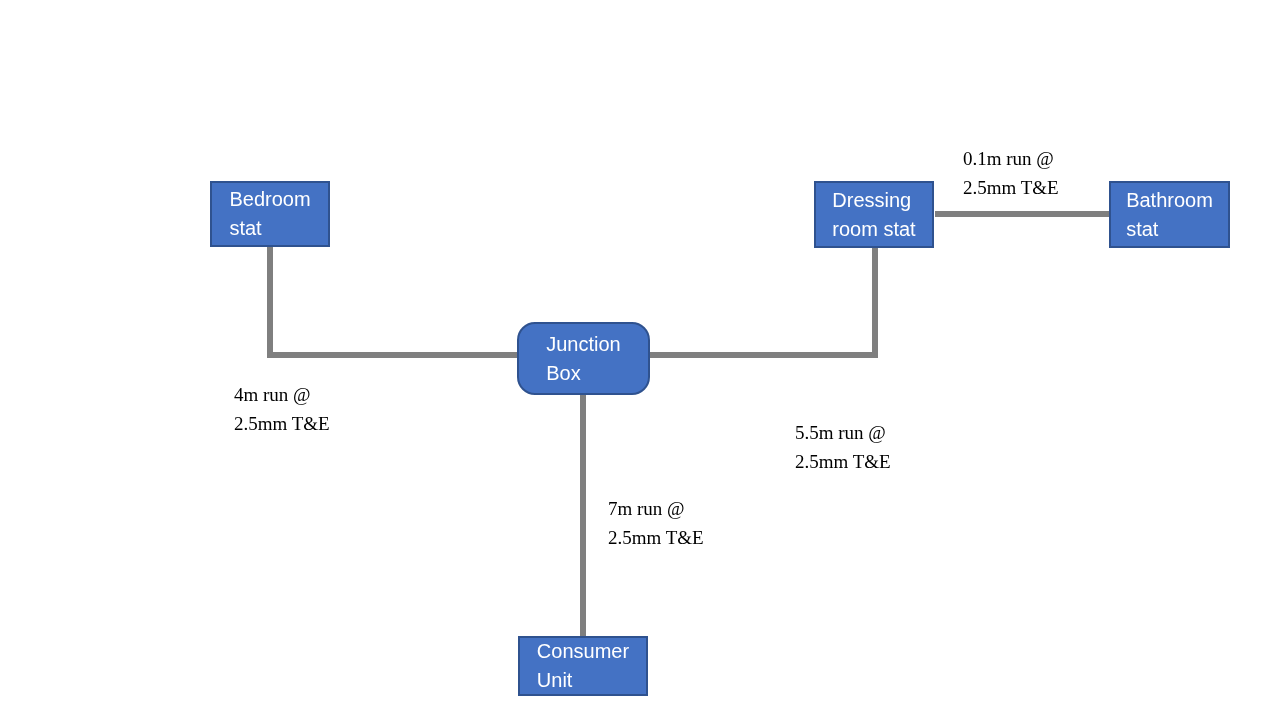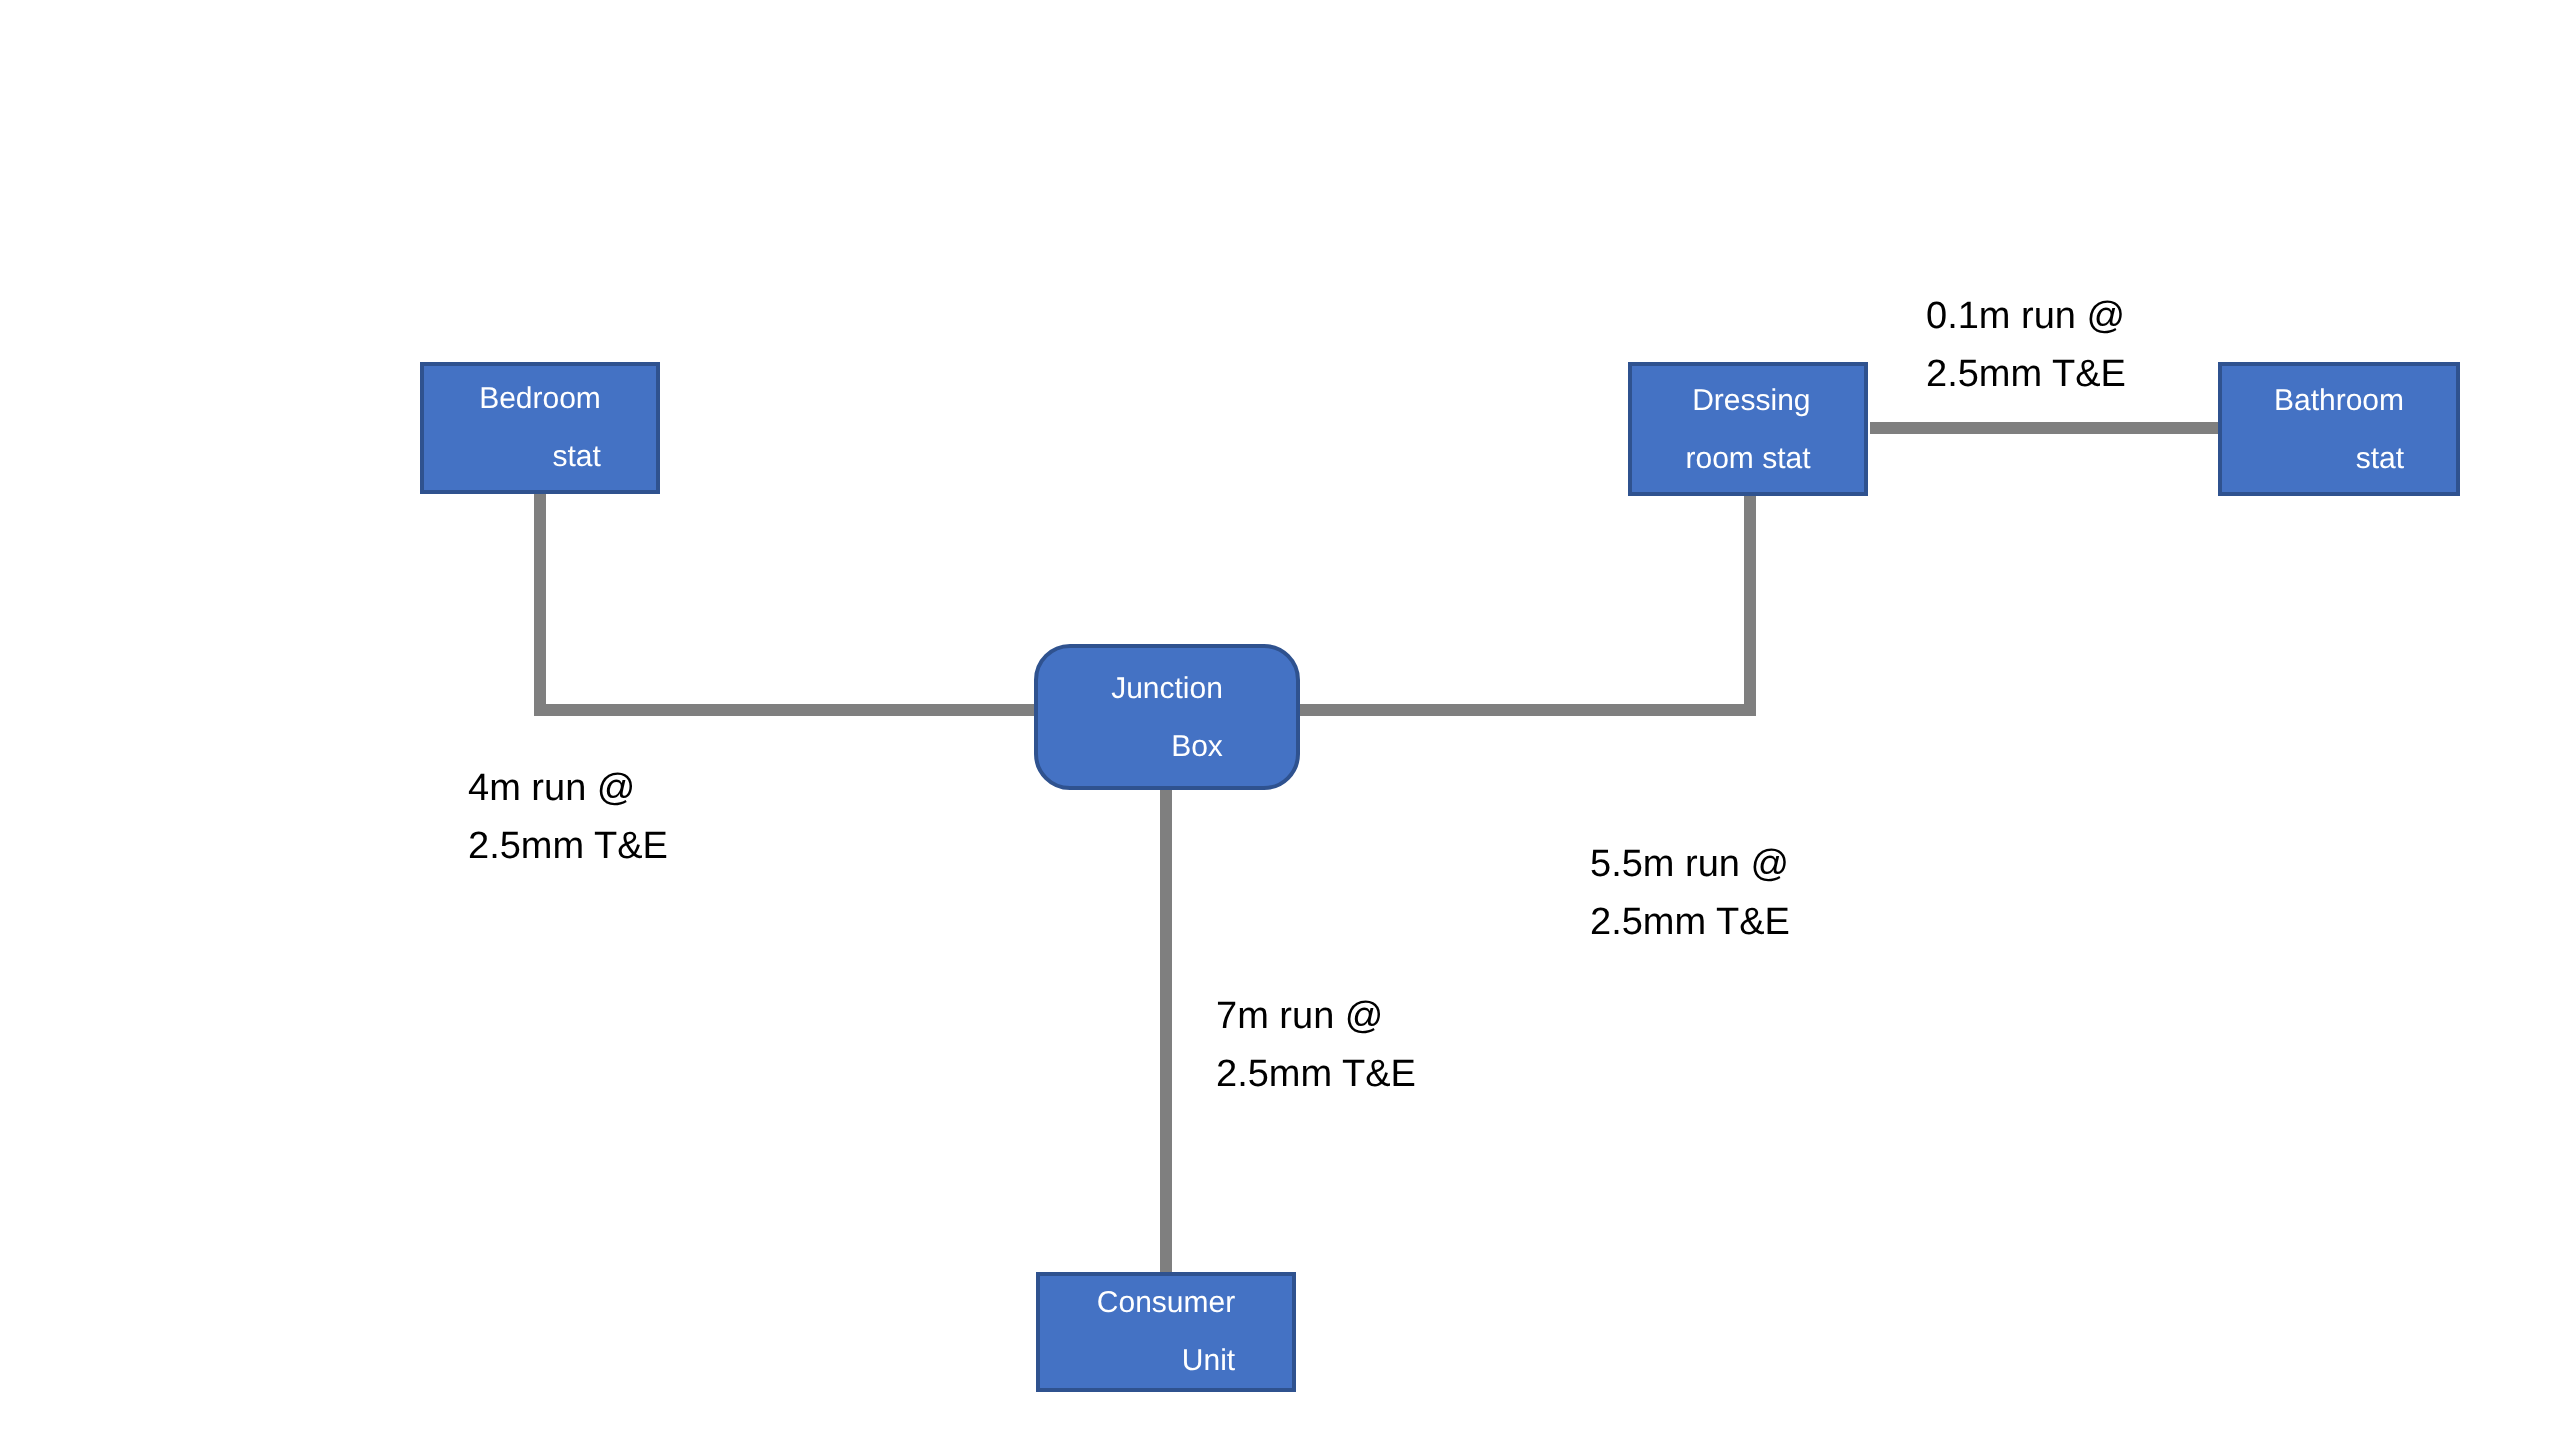--- a/index.html
+++ b/index.html
@@ -22,42 +22,43 @@
   }
 
   .node {
     position: absolute;
     background: var(--node-fill);
     border: 2px solid var(--node-border);
     color: var(--node-text);
     display: flex;
     align-items: center;
     justify-content: center;
-    text-align: right;
-    font-size: 15px;
+    text-align: left;
+    font-size: 20px;
     line-height: 29px;
     white-space: pre-line;
     z-index: 2;
   }
 
   .node.rounded { border-radius: 18px; }
 
   .connector {
     position: absolute;
     background: var(--connector);
     z-index: 1;
   }
 
   .run-label {
     position: absolute;
     color: var(--label-text);
     font-size: 19px;
     line-height: 29px;
     white-space: pre-line;
     z-index: 3;
+    font-family: Liberation Serif, serif;
   }
 
   
   .node-bedroom   { left: 210px;  top: 181px; width: 120px; height: 66px; }
   .node-dressing  { left: 814px;  top: 181px; width: 120px; height: 67px; }
   .node-bathroom  { left: 1109px; top: 181px; width: 121px; height: 67px; }
   .node-junction  { left: 517px;  top: 322px; width: 133px; height: 73px; }
   .node-consumer  { left: 518px;  top: 636px; width: 130px; height: 60px; }
 
   

